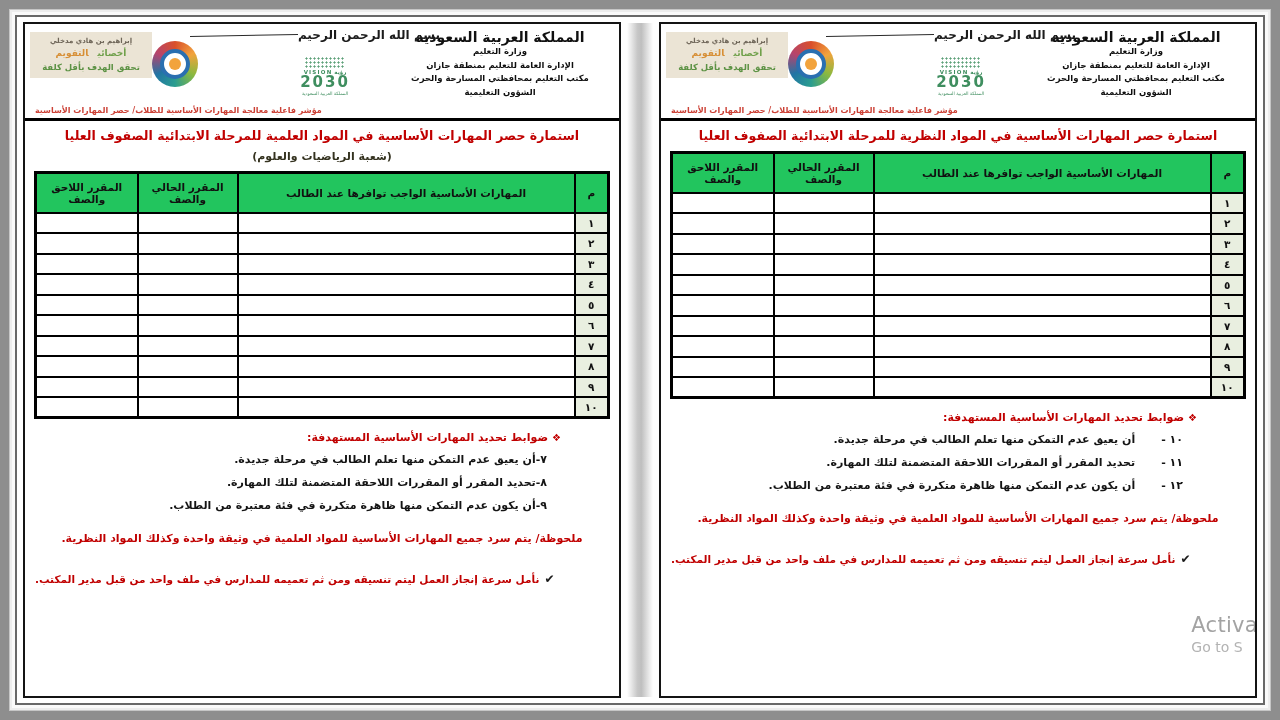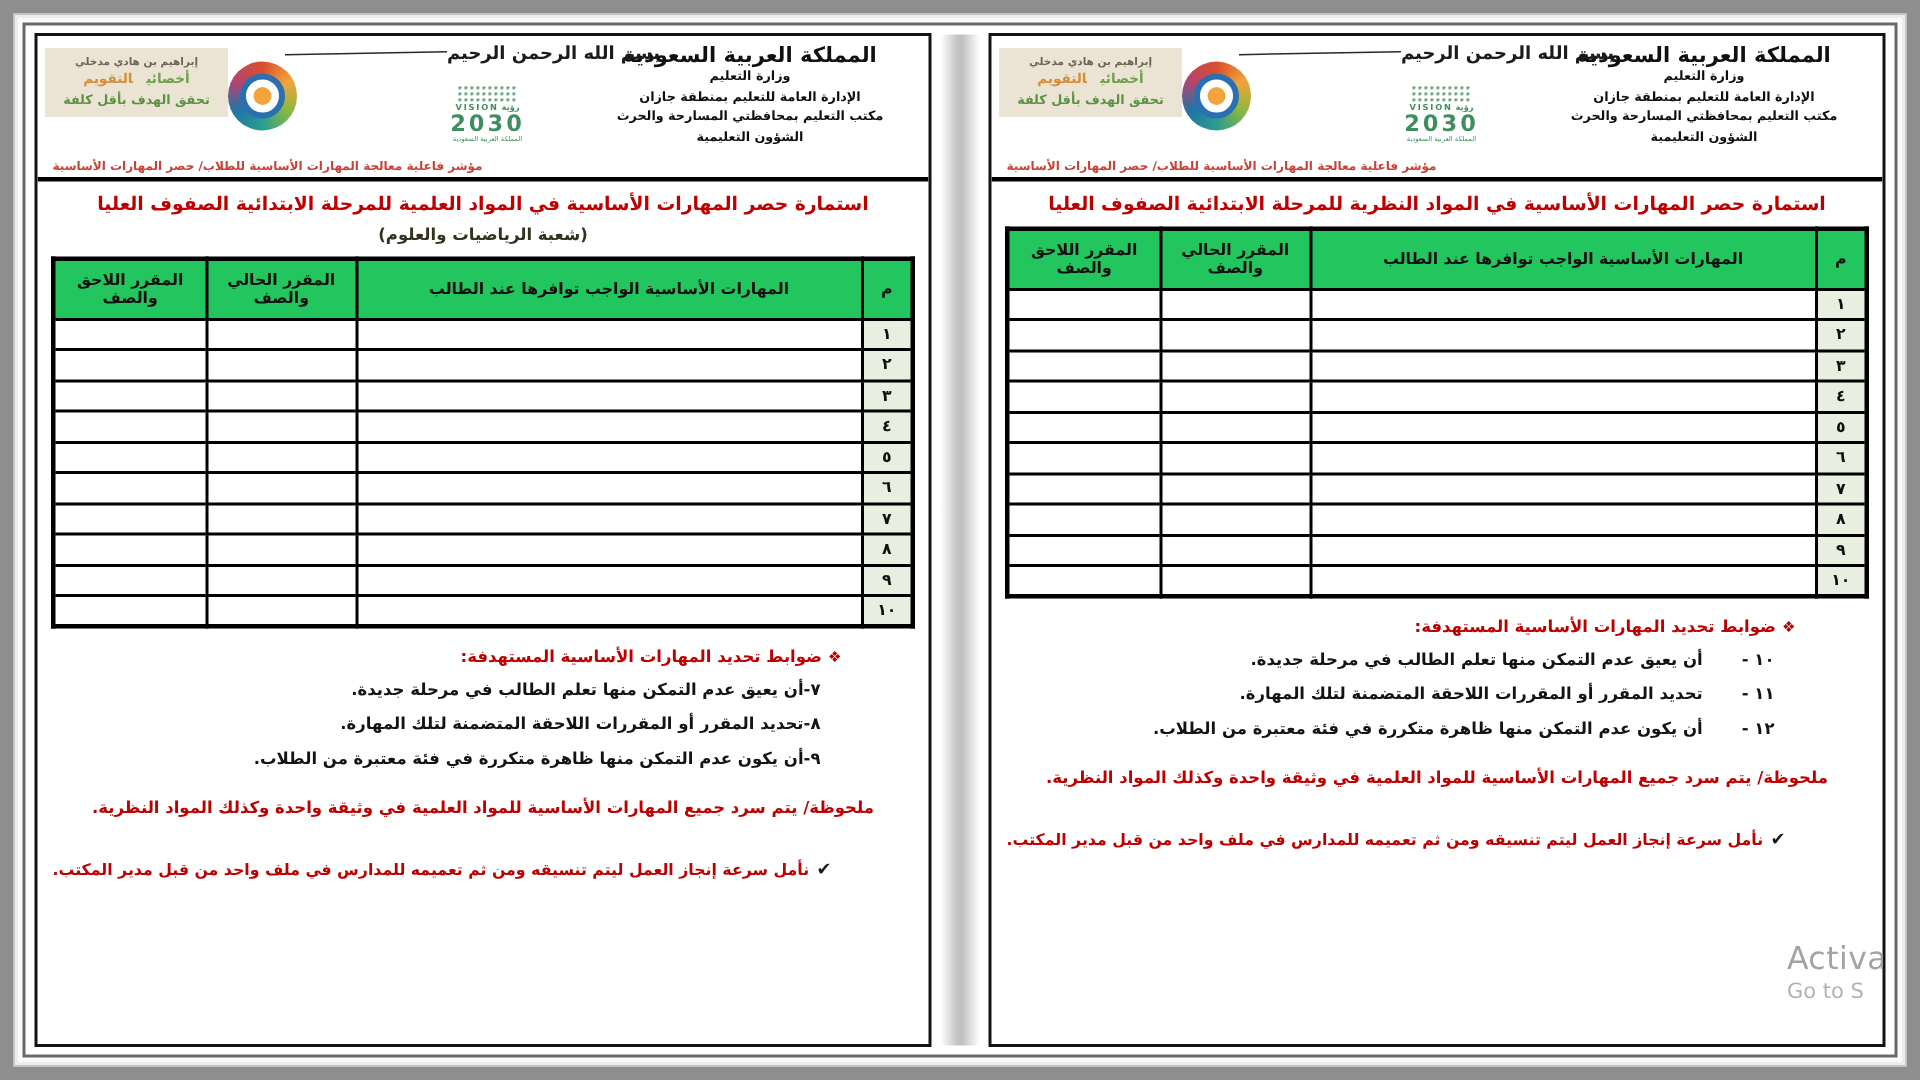--- a/index.html
+++ b/index.html
@@ -69,21 +69,21 @@
   .rules-heading { color:#c00000; font-size:11px; font-weight:bold; }
   .bullet { font-size:10px; margin-left:4px; }
   .rule-item { font-size:11px; font-weight:bold; color:#141414; margin:9px 14px 0 0; line-height:1.25; }
   .rules.gap .rule-num { display:inline-block; margin-left:26px; }
 
   .note { margin-top:20px; text-align:center; color:#c00000; font-size:11px; font-weight:bold; padding:0 22px; }
   .closing { margin-top:27px; text-align:left; font-size:10.5px; font-weight:bold; color:#c00000; padding:0 10px; }
   .check { color:#1a1a1a; margin-left:5px; font-size:12px; font-weight:normal; }
 
   
-  .watermark { position:absolute; right:-3px; bottom:26px; direction:ltr; text-align:left;
+  .watermark { position:absolute; right:-3px; bottom:40px; direction:ltr; text-align:left;
                line-height:1.25; pointer-events:none; }
   .wm1 { font-size:21px; color:#a3a3a3; letter-spacing:.3px; }
   .wm2 { font-size:14px; color:#b3b3b3; }
 </style>
 </head>
 <body>
 
 <div class="mat">
   <div class="picture">
 

